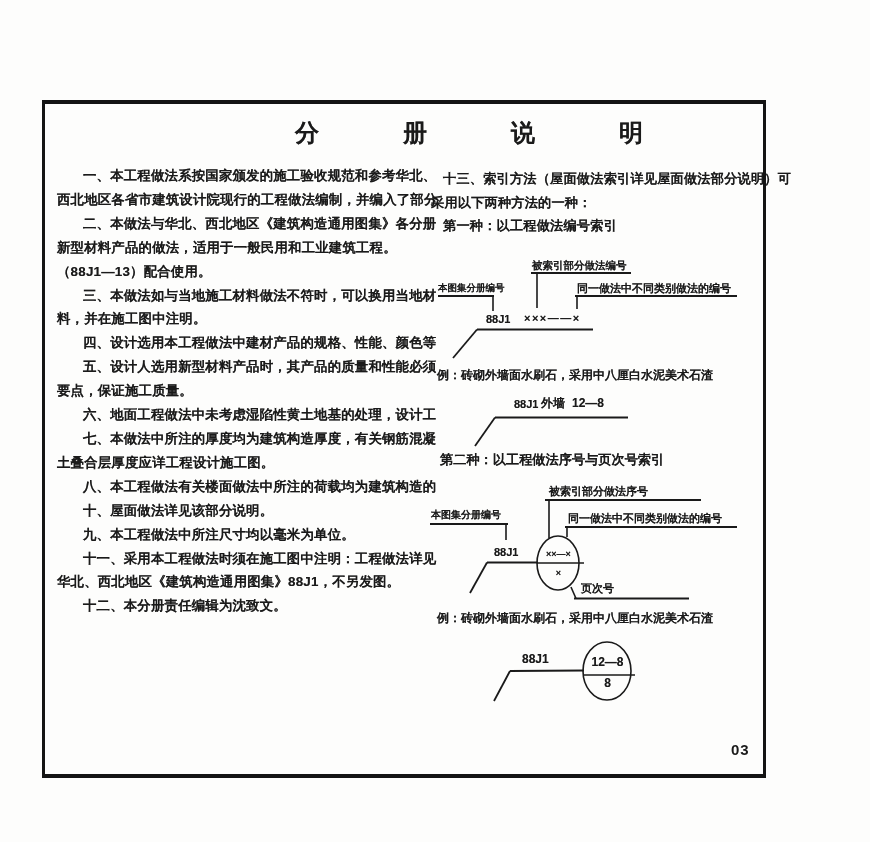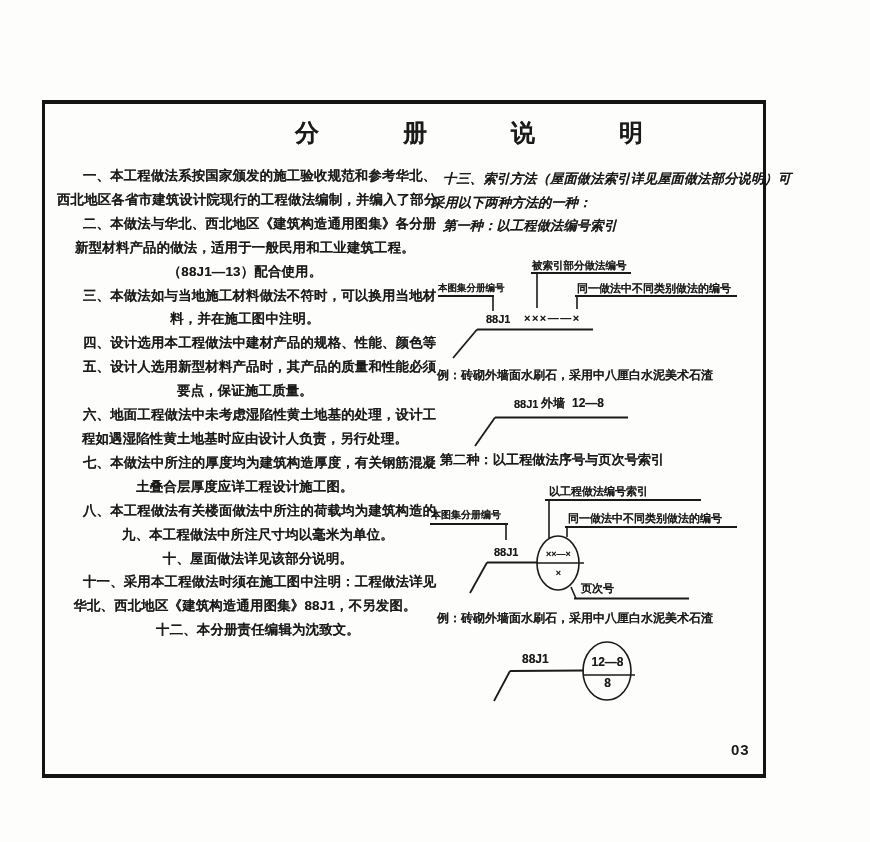--- a/index.html
+++ b/index.html
@@ -16,25 +16,25 @@
     border:3px solid #141414;border-top-width:4px;border-bottom-width:4px;
     box-sizing:border-box;
   }
   .title{
     position:absolute;left:295px;top:121px;
     font-size:24px;line-height:24px;letter-spacing:30px;white-space:nowrap;
     text-shadow:0 0 .4px rgba(0,0,0,.55);
   }
   .col-left{
     position:absolute;left:57px;top:164px;width:376px;
-    font-size:13.4px;line-height:23.9px;letter-spacing:.2px;text-align:center;
+    font-size:13.4px;line-height:23.9px;letter-spacing:.2px;
   }
   .col-right-intro{
     position:absolute;left:431px;top:167px;width:320px;
-    font-size:13.2px;line-height:23.6px;letter-spacing:.2px;font-style:italic;
+    font-size:13.2px;line-height:23.6px;letter-spacing:.2px;
   }
   .ln{white-space:nowrap;text-shadow:0 0 .4px rgba(0,0,0,.5);}
   .ind{padding-left:26px;}
   .ind2{padding-left:12px;}
   .dl{
     position:absolute;white-space:nowrap;line-height:1.15;
     text-shadow:0 0 .4px rgba(0,0,0,.5);
   }
   .ctr{text-align:center;}
   .art{position:absolute;left:430px;top:250px;width:320px;height:470px;}
@@ -57,26 +57,25 @@
     <div class="ln">西北地区各省市建筑设计院现行的工程做法编制，并编入了部分</div>
     <div class="ln ind">二、本做法与华北、西北地区《建筑构造通用图集》各分册</div>
     <div class="ln">新型材料产品的做法，适用于一般民用和工业建筑工程。</div>
     <div class="ln">（88J1—13）配合使用。</div>
     <div class="ln ind">三、本做法如与当地施工材料做法不符时，可以换用当地材</div>
     <div class="ln">料，并在施工图中注明。</div>
     <div class="ln ind">四、设计选用本工程做法中建材产品的规格、性能、颜色等</div>
     <div class="ln ind">五、设计人选用新型材料产品时，其产品的质量和性能必须</div>
     <div class="ln">要点，保证施工质量。</div>
     <div class="ln ind">六、地面工程做法中未考虑湿陷性黄土地基的处理，设计工</div>
-    <div class="ln">程如遇湿陷性黄土地基时应由设计人负责，另行处理。</div>
     <div class="ln ind">七、本做法中所注的厚度均为建筑构造厚度，有关钢筋混凝</div>
     <div class="ln">土叠合层厚度应详工程设计施工图。</div>
     <div class="ln ind">八、本工程做法有关楼面做法中所注的荷载均为建筑构造的</div>
+    <div class="ln ind">十、屋面做法详见该部分说明。</div>
     <div class="ln ind">九、本工程做法中所注尺寸均以毫米为单位。</div>
-    <div class="ln ind">十、屋面做法详见该部分说明。</div>
     <div class="ln ind">十一、采用本工程做法时须在施工图中注明：工程做法详见</div>
     <div class="ln">华北、西北地区《建筑构造通用图集》88J1，不另发图。</div>
     <div class="ln ind">十二、本分册责任编辑为沈致文。</div>
   </div>
 
   <div class="col-right-intro">
     <div class="ln ind2">十三、索引方法（屋面做法索引详见屋面做法部分说明）可</div>
     <div class="ln">采用以下两种方法的一种：</div>
     <div class="ln ind2">第一种：以工程做法编号索引</div>
   </div>
@@ -120,21 +119,21 @@
   <div class="dl" style="left:486px;top:313px;font-size:11px;">88J1</div>
   <div class="dl" style="left:524px;top:312px;font-size:11px;letter-spacing:1.5px;">×××——×</div>
 
   <div class="dl" style="left:437px;top:369px;font-size:12px;">例：砖砌外墙面水刷石，采用中八厘白水泥美术石渣</div>
   <div class="dl" style="left:514px;top:398px;font-size:11px;">88J1</div>
   <div class="dl" style="left:541px;top:397px;font-size:12px;">外墙</div>
   <div class="dl" style="left:572px;top:397px;font-size:12px;">12—8</div>
 
   <div class="dl" style="left:440px;top:452px;font-size:13.2px;">第二种：以工程做法序号与页次号索引</div>
 
-  <div class="dl" style="left:549px;top:485px;font-size:11px;">以工程做法编号索引</div>
+  <div class="dl" style="left:549px;top:485px;font-size:11px;">被索引部分做法序号</div>
   <div class="dl" style="left:431px;top:509px;font-size:10px;">本图集分册编号</div>
   <div class="dl" style="left:568px;top:512px;font-size:11px;">同一做法中不同类别做法的编号</div>
   <div class="dl" style="left:494px;top:546px;font-size:11px;">88J1</div>
   <div class="dl ctr" style="left:537px;top:549px;width:43px;font-size:9px;">××—×</div>
   <div class="dl ctr" style="left:537px;top:568px;width:43px;font-size:9px;">×</div>
   <div class="dl" style="left:581px;top:582px;font-size:11px;">页次号</div>
 
   <div class="dl" style="left:437px;top:612px;font-size:12px;">例：砖砌外墙面水刷石，采用中八厘白水泥美术石渣</div>
   <div class="dl" style="left:522px;top:653px;font-size:12px;">88J1</div>
   <div class="dl ctr" style="left:583px;top:656px;width:49px;font-size:12px;">12—8</div>

